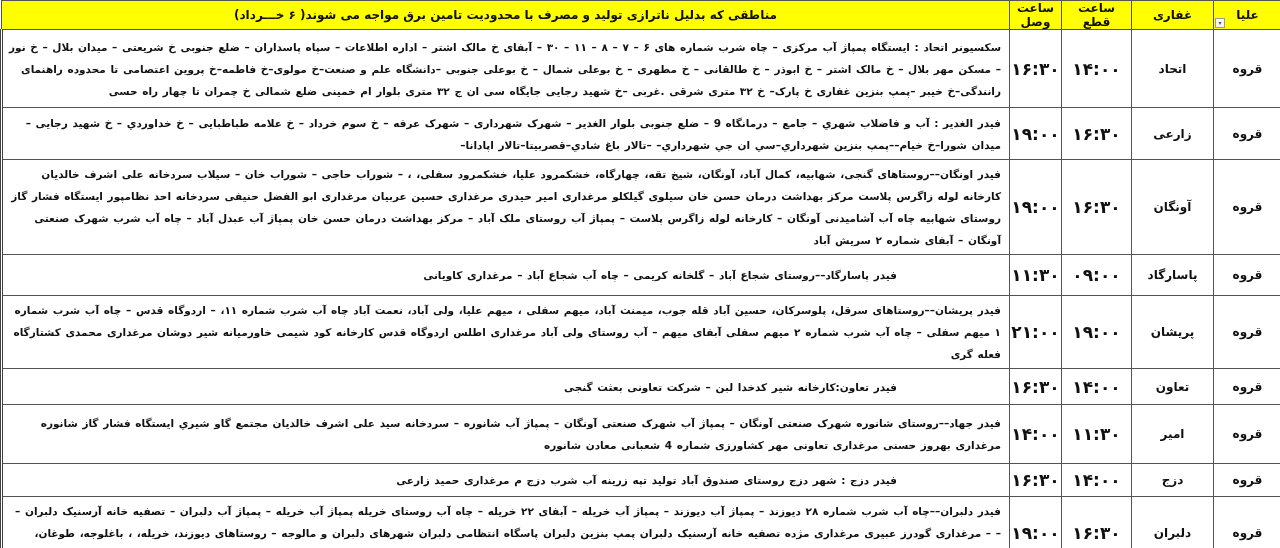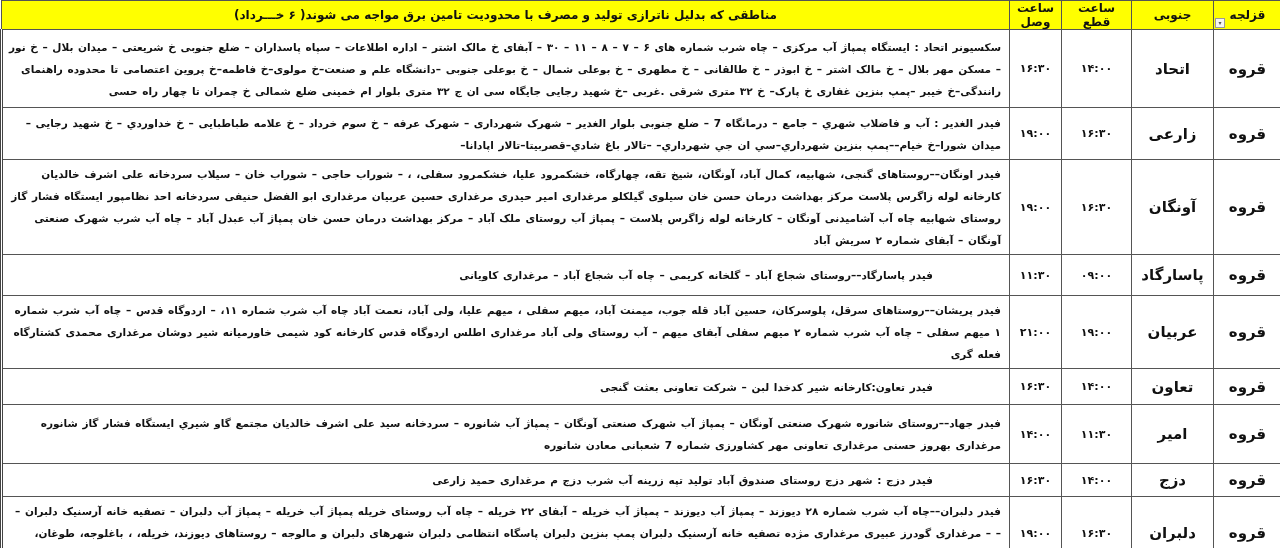--- a/index.html
+++ b/index.html
@@ -30,106 +30,106 @@
     position: absolute;
     left: 1px; bottom: 1px;
     width: 10px; height: 10px;
     border: 1px solid #999;
     background: #f4f4f4;
     font-size: 6px; line-height: 8px;
     color: #555;
     text-align: center;
     font-weight: normal;
   }
-  tbody td { font-size: 15px; }
-  tbody td.time { direction: ltr; font-size: 11px; letter-spacing: 0.3px; }
+  tbody td { font-size: 12px; }
+  tbody td.time { direction: ltr; font-size: 17px; letter-spacing: 0.3px; }
   tbody td.desc {
     text-align: right;
     padding: 3px 8px 3px 6px;
     font-size: 10.5px;
     line-height: 22px;
     border-left: 3px double #444;
     word-spacing: 1px;
     margin-left: 8px;
   }
-  tbody td.desc.single { padding-right: 76px; text-align: right; }
+  tbody td.desc.single { padding-right: 112px; text-align: right; }
   tbody tr { }
 </style>
 </head>
 <body>
 
 <table class="outage">
   <colgroup>
     <col style="width:68px">
     <col style="width:82px">
     <col style="width:70px">
     <col style="width:52px">
     <col style="width:1008px">
   </colgroup>
   <thead>
     <tr>
       <th>
-        <span>قزلجه</span>
+        <span>علیا</span>
         <span class="filter-mark">▾</span>
       </th>
-      <th>جنوبی</th>
+      <th>غفاری</th>
       <th>ساعت قطع</th>
       <th>ساعت وصل</th>
       <th class="desc-head">مناطقی که بدلیل ناترازی تولید و مصرف با محدودیت تامین برق مواجه می شوند( ۶ خـــرداد)</th>
     </tr>
   </thead>
   <tbody id="rows">
       <tr style="height: 78px;">
         <td>قروه</td>
         <td>اتحاد</td>
         <td class="time">۱۴:۰۰</td>
         <td class="time">۱۶:۳۰</td>
         <td class="desc">سکسیونر اتحاد : ایستگاه پمپاژ آب مرکزی – چاه شرب شماره های ۶ – ۷ – ۸ – ۱۱ – ۳۰ – آبفای خ مالک اشتر – اداره اطلاعات – سپاه پاسداران – ضلع جنوبی خ شریعتی – میدان بلال – خ نور – مسکن مهر بلال – خ مالک اشتر – خ ابوذر – خ طالقانی – خ مطهری – خ بوعلی شمال – خ بوعلی جنوبی –دانشگاه علم و صنعت–خ مولوی–خ فاطمه–خ پروین اعتصامی تا محدوده راهنمای رانندگی–خ خیبر –پمپ بنزین غفاری خ پارک– خ ۳۲ متری شرقی .غربی –خ شهید رجایی جایگاه سی ان ج ۳۲ متری بلوار ام خمینی ضلع شمالی خ چمران تا چهار راه حسی</td>
       </tr>
       <tr style="height: 52px;">
         <td>قروه</td>
         <td>زارعی</td>
         <td class="time">۱۶:۳۰</td>
         <td class="time">۱۹:۰۰</td>
-        <td class="desc">فیدر الغدیر : آب و فاضلاب شهري – جامع – درمانگاه 7 – ضلع جنوبی بلوار الغدیر – شهرک شهرداری – شهرک عرفه – خ سوم خرداد – خ علامه طباطبایی – خ خداوردي – خ شهید رجایی – میدان شورا–خ خیام––پمپ بنزین شهرداري–سي ان جي شهرداري– –تالار باغ شادي–قصربیتا–تالار اپادانا–</td>
+        <td class="desc">فیدر الغدیر : آب و فاضلاب شهري – جامع – درمانگاه 9 – ضلع جنوبی بلوار الغدیر – شهرک شهرداری – شهرک عرفه – خ سوم خرداد – خ علامه طباطبایی – خ خداوردي – خ شهید رجایی – میدان شورا–خ خیام––پمپ بنزین شهرداري–سي ان جي شهرداري– –تالار باغ شادي–قصربیتا–تالار اپادانا–</td>
       </tr>
       <tr style="height: 83px;">
         <td>قروه</td>
         <td>آونگان</td>
         <td class="time">۱۶:۳۰</td>
         <td class="time">۱۹:۰۰</td>
         <td class="desc">فیدر اونگان––روستاهای گنجی، شهابیه، کمال آباد، آونگان، شیخ تقه، چهارگاه، خشکمرود علیا، خشکمرود سفلی، ، – شوراب حاجی – شوراب خان – سیلاب سردخانه علی اشرف خالدیان کارخانه لوله زاگرس پلاست مرکز بهداشت درمان حسن خان سیلوی گیلکلو مرغداری امیر حیدری مرغداری حسین عربیان مرغداری ابو الفضل حنیفی سردخانه احد نظامپور ایستگاه فشار گاز روستای شهابیه چاه آب آشامیدنی آونگان – کارخانه لوله زاگرس پلاست – پمپاژ آب روستای ملک آباد – مرکز بهداشت درمان حسن خان پمپاژ آب عبدل آباد – چاه آب شرب شهرک صنعتی آونگان – آبفای شماره ۲ سریش آباد</td>
       </tr>
       <tr style="height: 41px;">
         <td>قروه</td>
         <td>پاسارگاد</td>
         <td class="time">۰۹:۰۰</td>
         <td class="time">۱۱:۳۰</td>
         <td class="desc single">فیدر پاسارگاد––روستای شجاع آباد – گلخانه کریمی – چاه آب شجاع آباد – مرغداری کاویانی</td>
       </tr>
       <tr style="height: 63px;">
         <td>قروه</td>
-        <td>عربیان</td>
+        <td>پریشان</td>
         <td class="time">۱۹:۰۰</td>
         <td class="time">۲۱:۰۰</td>
         <td class="desc">فیدر پریشان––روستاهای سرقل، پلوسرکان، حسین آباد قله جوب، میمنت آباد، میهم سفلی ، میهم علیا، ولی آباد، نعمت آباد چاه آب شرب شماره ۱۱، – اردوگاه قدس – چاه آب شرب شماره ۱ میهم سفلی – چاه آب شرب شماره ۲ میهم سفلی آبفای میهم – آب روستای ولی آباد مرغداری اطلس اردوگاه قدس کارخانه کود شیمی خاورمیانه شیر دوشان مرغداری محمدی کشتارگاه فعله گری</td>
       </tr>
       <tr style="height: 36px;">
         <td>قروه</td>
         <td>تعاون</td>
         <td class="time">۱۴:۰۰</td>
         <td class="time">۱۶:۳۰</td>
         <td class="desc single">فیدر تعاون:کارخانه شیر کدخدا لبن – شرکت تعاونی بعثت گنجی</td>
       </tr>
       <tr style="height: 59px;">
         <td>قروه</td>
         <td>امیر</td>
         <td class="time">۱۱:۳۰</td>
         <td class="time">۱۴:۰۰</td>
-        <td class="desc">فیدر جهاد––روستای شانوره شهرک صنعتی آونگان – پمپاژ آب شهرک صنعتی آونگان – پمپاژ آب شانوره – سردخانه سید علی اشرف خالدیان مجتمع گاو شیري ایستگاه فشار گاز شانوره مرغداری بهروز حسنی مرغداری تعاونی مهر کشاورزی شماره 7 شعبانی معادن شانوره</td>
+        <td class="desc">فیدر جهاد––روستای شانوره شهرک صنعتی آونگان – پمپاژ آب شهرک صنعتی آونگان – پمپاژ آب شانوره – سردخانه سید علی اشرف خالدیان مجتمع گاو شیري ایستگاه فشار گاز شانوره مرغداری بهروز حسنی مرغداری تعاونی مهر کشاورزی شماره 4 شعبانی معادن شانوره</td>
       </tr>
       <tr style="height: 33px;">
         <td>قروه</td>
         <td>دزج</td>
         <td class="time">۱۴:۰۰</td>
         <td class="time">۱۶:۳۰</td>
         <td class="desc single">فیدر دزج : شهر دزج روستای صندوق آباد تولید تپه زرینه آب شرب دزج م مرغداری حمید زارعی</td>
       </tr>
       <tr style="height: 68px;">
         <td>قروه</td>

